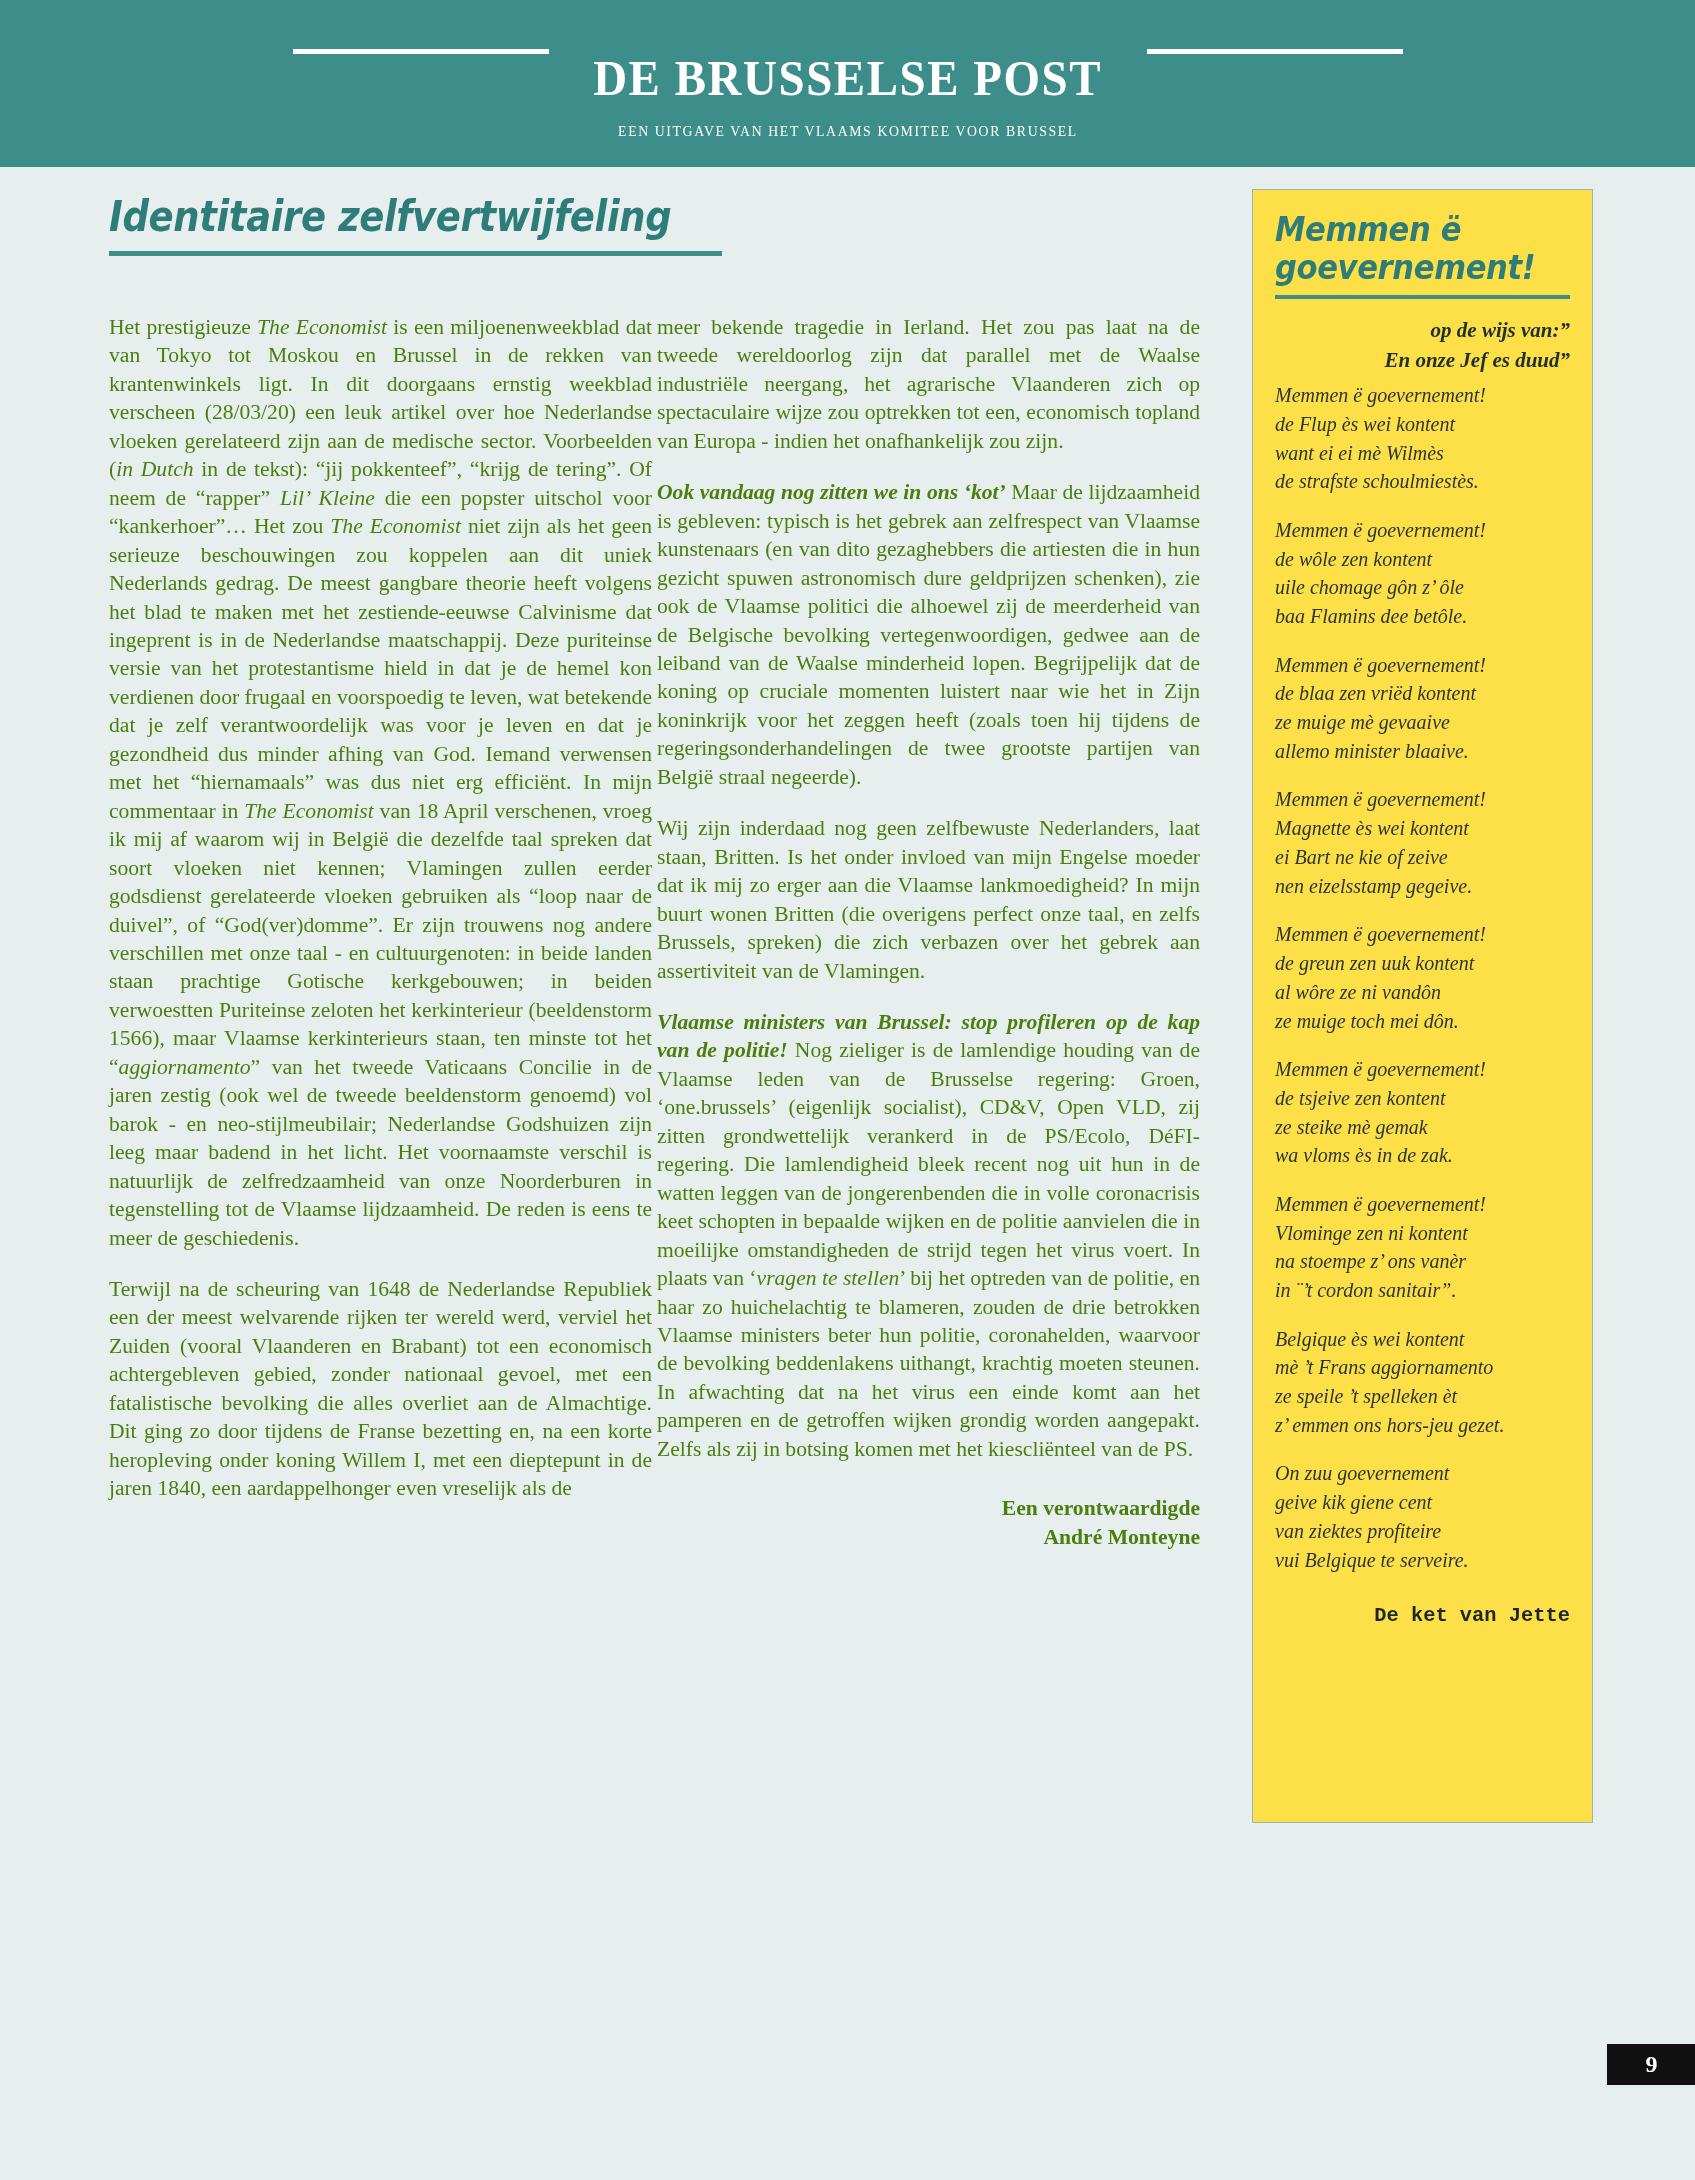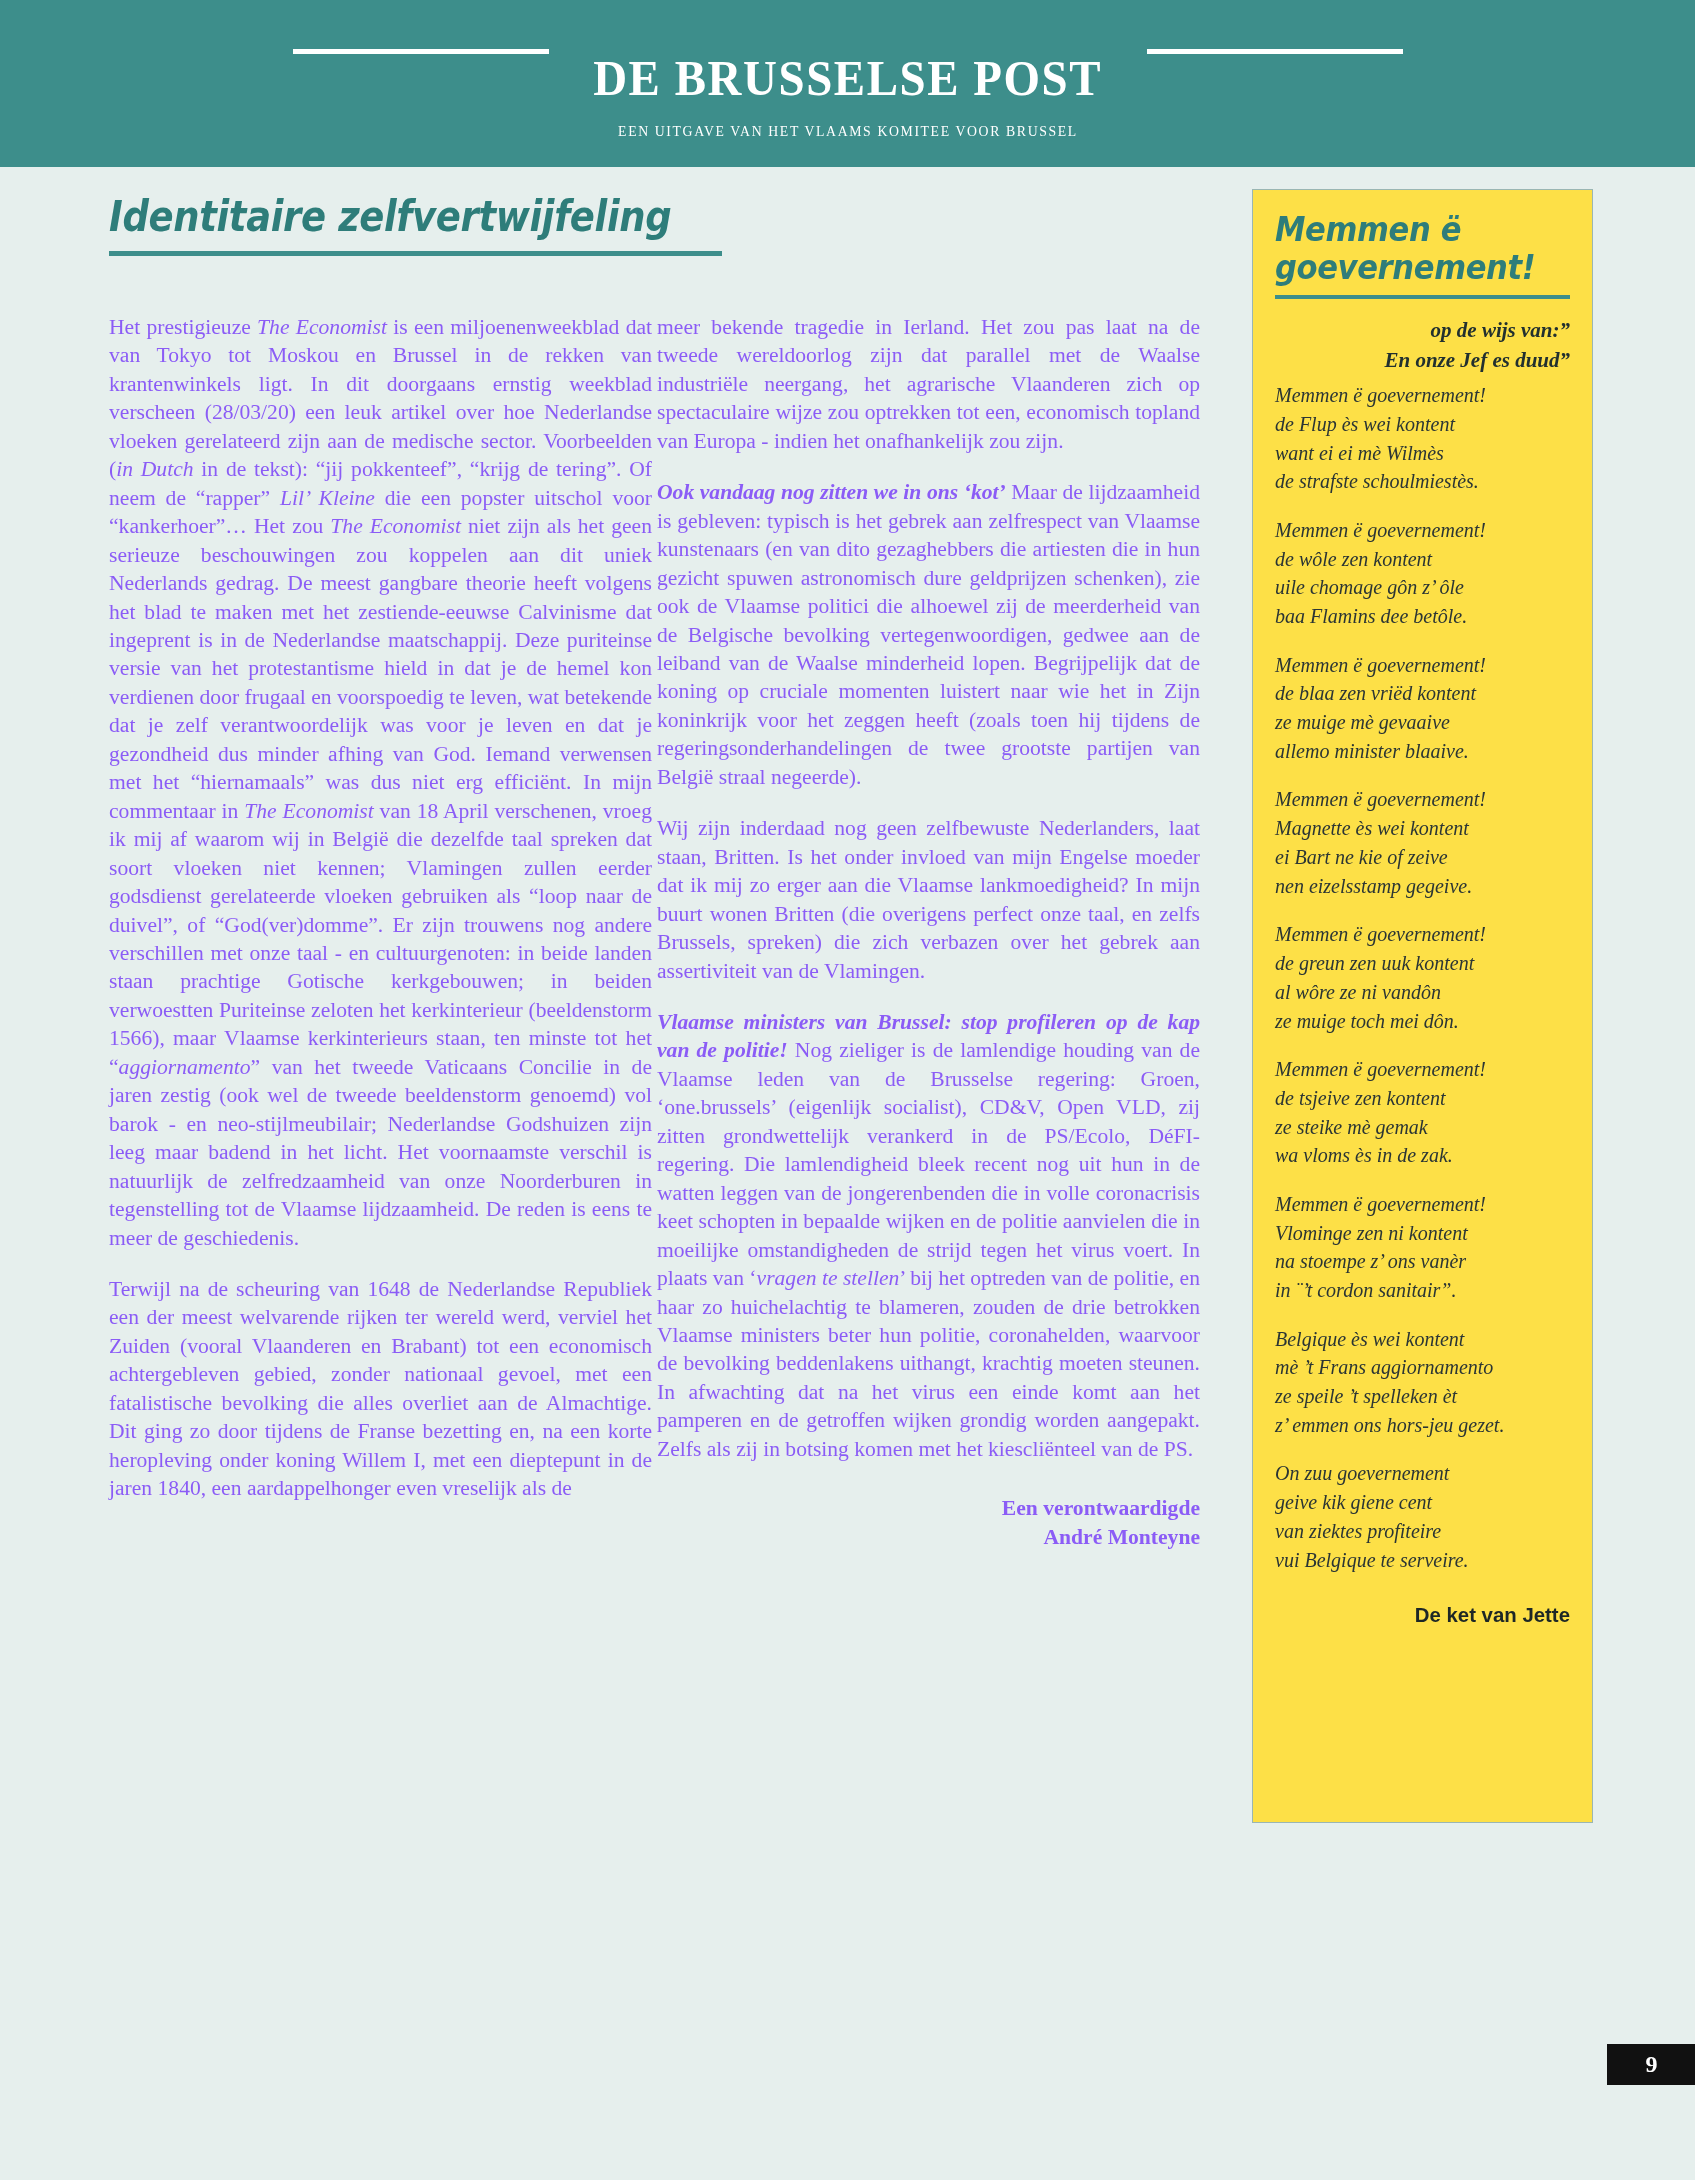--- a/index.html
+++ b/index.html
@@ -86,21 +86,21 @@
     background: #3d8e8b;
   }
 
   
   .col {
     position: absolute;
     top: 313px;
     width: 543px;
     font-size: 21.6px;
     line-height: 1.318;
-    color: #8b5cf6;
+    color: #4d7c0f;
     text-align: justify;
     hyphens: none;
   }
   .col1 { left: 109px; }
   .col2 { left: 657px; }
   .col p { margin: 0 0 23px 0; }
   .col p:last-child { margin-bottom: 0; }
   .col em { font-style: italic; }
   .lead-in {
     font-weight: 700;
@@ -156,21 +156,21 @@
   .stanza {
     font-family: "Liberation Serif", serif;
     font-style: italic;
     font-size: 20px;
     line-height: 1.44;
     color: #2b3534;
     margin-top: 19.6px;
   }
   .stanza.first { margin-top: 5.1px; }
   .sidebar-sign {
-    font-family: Liberation Sans, sans-serif;
+    font-family: Liberation Mono, monospace;
     font-weight: 700;
     font-size: 20.4px;
     text-align: right;
     margin-top: 29px;
     color: #1d2726;
   }
 
   
   .page-number {
     position: absolute;

